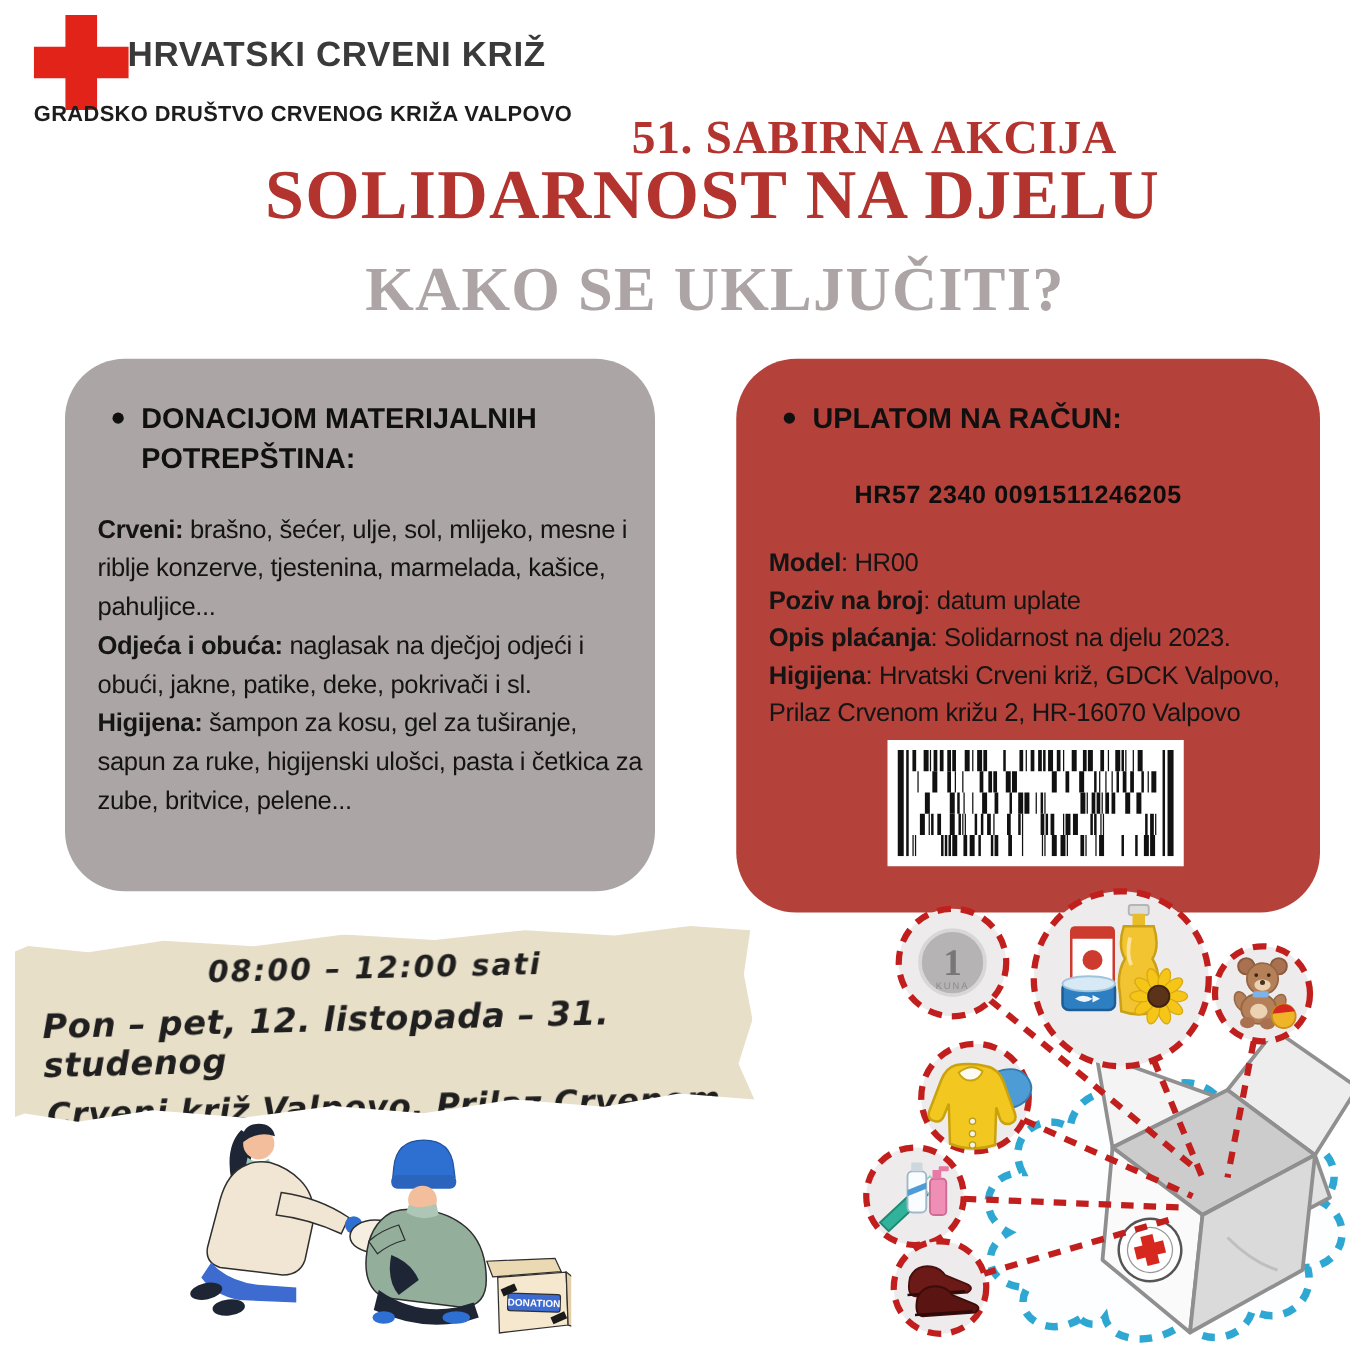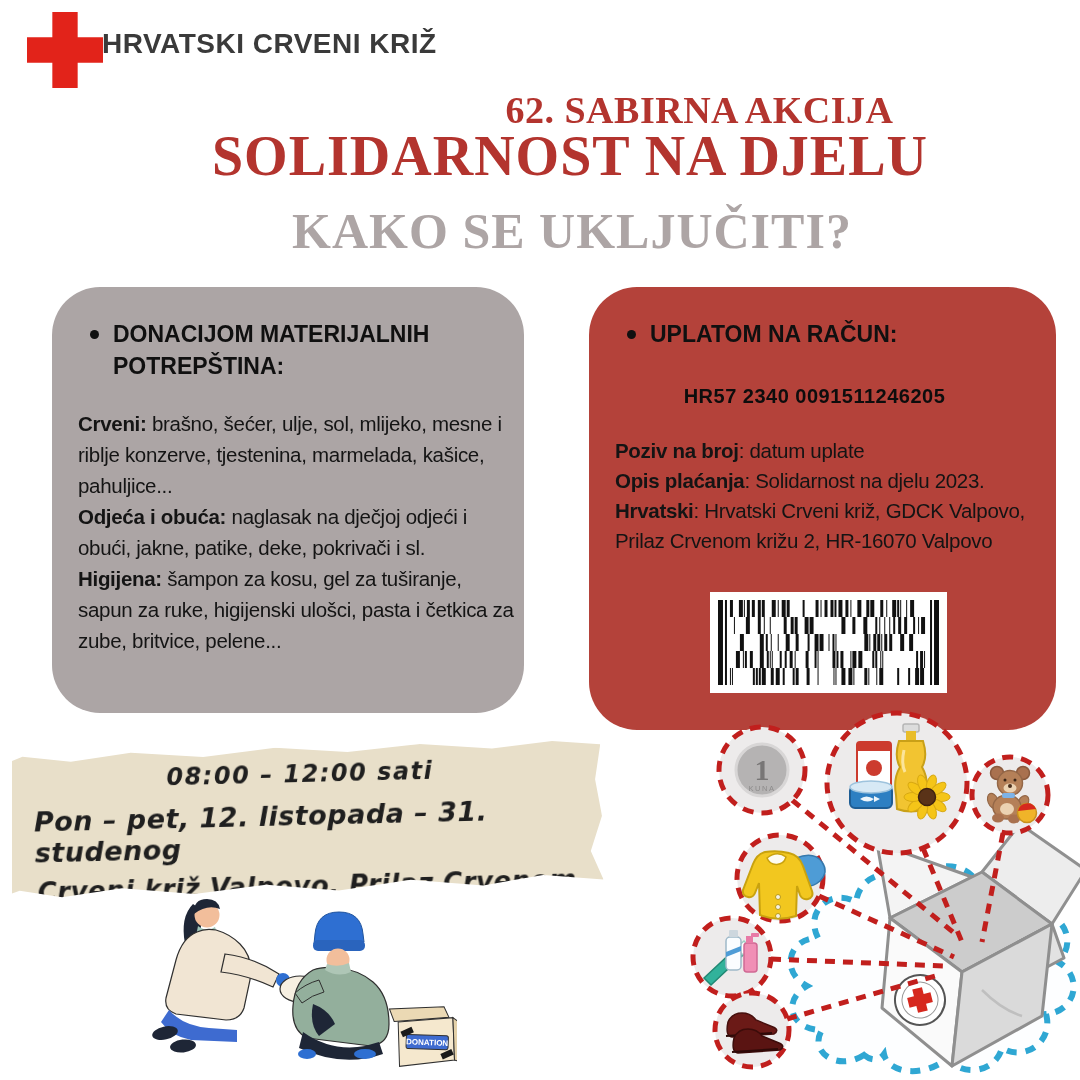--- a/index.html
+++ b/index.html
@@ -67,22 +67,23 @@
 <body>
 
 <div class="page">
 
   <div class="logo">
     <svg viewBox="0 0 30 30" width="76" height="76">
       <path d="M10,0 h10 v10 h10 v10 h-10 v10 h-10 v-10 h-10 v-10 h10 z" fill="#E2231A"></path>
     </svg>
   </div>
   <div class="org-name">HRVATSKI CRVENI KRIŽ</div>
-
-  <div class="campaign">62. SABIRNA AKCIJA</div>
+  <div class="org-sub">GRADSKO DRUŠTVO CRVENOG KRIŽA VALPOVO</div>
+
+  <div class="campaign">51. SABIRNA AKCIJA</div>
   <h1 class="title">SOLIDARNOST NA DJELU</h1>
   <h2 class="subtitle">KAKO SE UKLJUČITI?</h2>
 
   <section class="card card-gray">
     <div class="card-heading">
       <span class="bullet"></span>
       <span>DONACIJOM MATERIJALNIH POTREPŠTINA:</span>
     </div>
     <div class="card-body">
       <p><strong>Crveni:</strong> <span>brašno, šećer, ulje, sol, mlijeko, mesne i riblje konzerve, tjestenina, marmelada, kašice, pahuljice...</span></p>
@@ -91,23 +92,24 @@
     </div>
   </section>
 
   <section class="card card-red">
     <div class="card-heading">
       <span class="bullet"></span>
       <span>UPLATOM NA RAČUN:</span>
     </div>
     <div class="iban">HR57 2340 0091511246205</div>
     <div class="pay-body">
+      <p><span class="flabel">Model</span><span>HR00</span></p>
       <p><span class="flabel">Poziv na broj</span><span>datum uplate</span></p>
       <p><span class="flabel">Opis plaćanja</span><span>Solidarnost na djelu 2023.</span></p>
-      <p><span class="flabel">Hrvatski</span><span>Hrvatski Crveni križ, GDCK Valpovo, Prilaz Crvenom križu 2, HR-16070 Valpovo</span></p>
+      <p><span class="flabel">Higijena</span><span>Hrvatski Crveni križ, GDCK Valpovo, Prilaz Crvenom križu 2, HR-16070 Valpovo</span></p>
     </div>
     <div class="barcode-box">
       <svg viewBox="0 0 222 86" preserveAspectRatio="none" id="barcode-svg">
           <rect x="0" y="0" width="5" height="86" fill="#111111"></rect>
           <rect x="7" y="0" width="2" height="86" fill="#111111"></rect>
           <rect x="213" y="0" width="2" height="86" fill="#111111"></rect>
           <rect x="217" y="0" width="5" height="86" fill="#111111"></rect>
           <rect x="12" y="0" width="3" height="17.2" fill="#111111"></rect>
           <rect x="21" y="0" width="4" height="17.2" fill="#111111"></rect>
           <rect x="26" y="0" width="1" height="17.2" fill="#111111"></rect>

